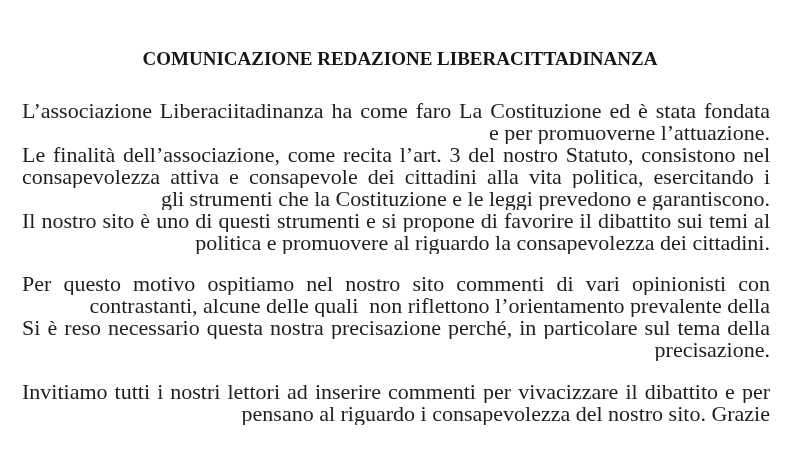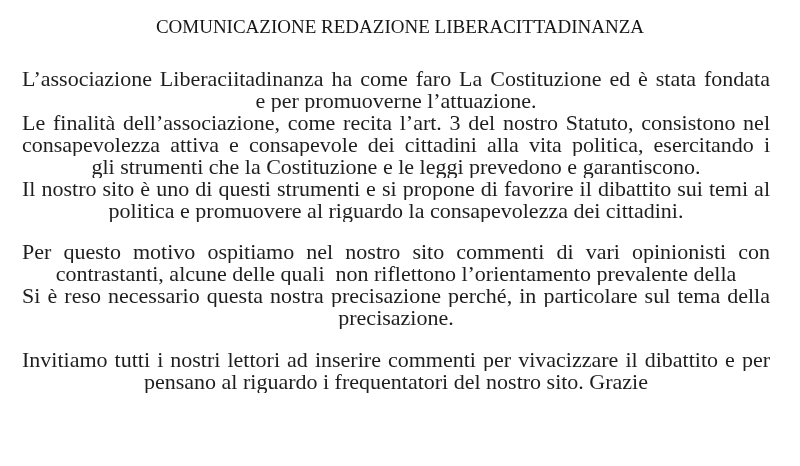--- a/index.html
+++ b/index.html
@@ -14,42 +14,42 @@
     font-family: "Liberation Serif", "DejaVu Serif", serif;
     color: #1e1e1e;
   }
   .page {
     width: 800px;
     height: 466px;
     background: #ffffff;
   }
   .doc-title {
     margin: 0;
-    padding-top: 16px;
+    padding-top: 48px;
     height: 22px;
     line-height: 22px;
     text-align: center;
     font-size: 19px;
-    font-weight: normal;
+    font-weight: bold;
     color: #161616;
   }
   .content {
     margin-top: 30px;
     padding-left: 22px;
     padding-right: 30px;
     font-size: 22px;
   }
   .para { margin: 0; }
   .gap19 { margin-top: 19px; }
   .gap20 { margin-top: 20px; }
   .line {
     height: 22px;
     line-height: 22px;
     overflow: hidden;
-    text-align: center;
+    text-align: right;
     white-space: normal;
   }
   .line.j { text-align: justify; }
   .line.j::after {
     content: "";
     display: inline-block;
     width: 100%;
     height: 0;
   }
 </style>
@@ -83,17 +83,17 @@
       <div class="line">contrastanti, alcune delle quali&nbsp; non riflettono l’orientamento prevalente della redazione.</div>
     </div>
 
     <div class="para">
       <div class="line j">Si è reso necessario questa nostra precisazione perché, in particolare sul tema della guerra, alcune</div>
       <div class="line">precisazione.</div>
     </div>
 
     <div class="para gap20">
       <div class="line j">Invitiamo tutti i nostri lettori ad inserire commenti per vivacizzare il dibattito e per farci questa cosa</div>
-      <div class="line">pensano al riguardo i frequentatori del nostro sito. Grazie</div>
+      <div class="line">pensano al riguardo i consapevolezza del nostro sito. Grazie</div>
     </div>
 
   </div>
 </div>
 
 </body></html>

